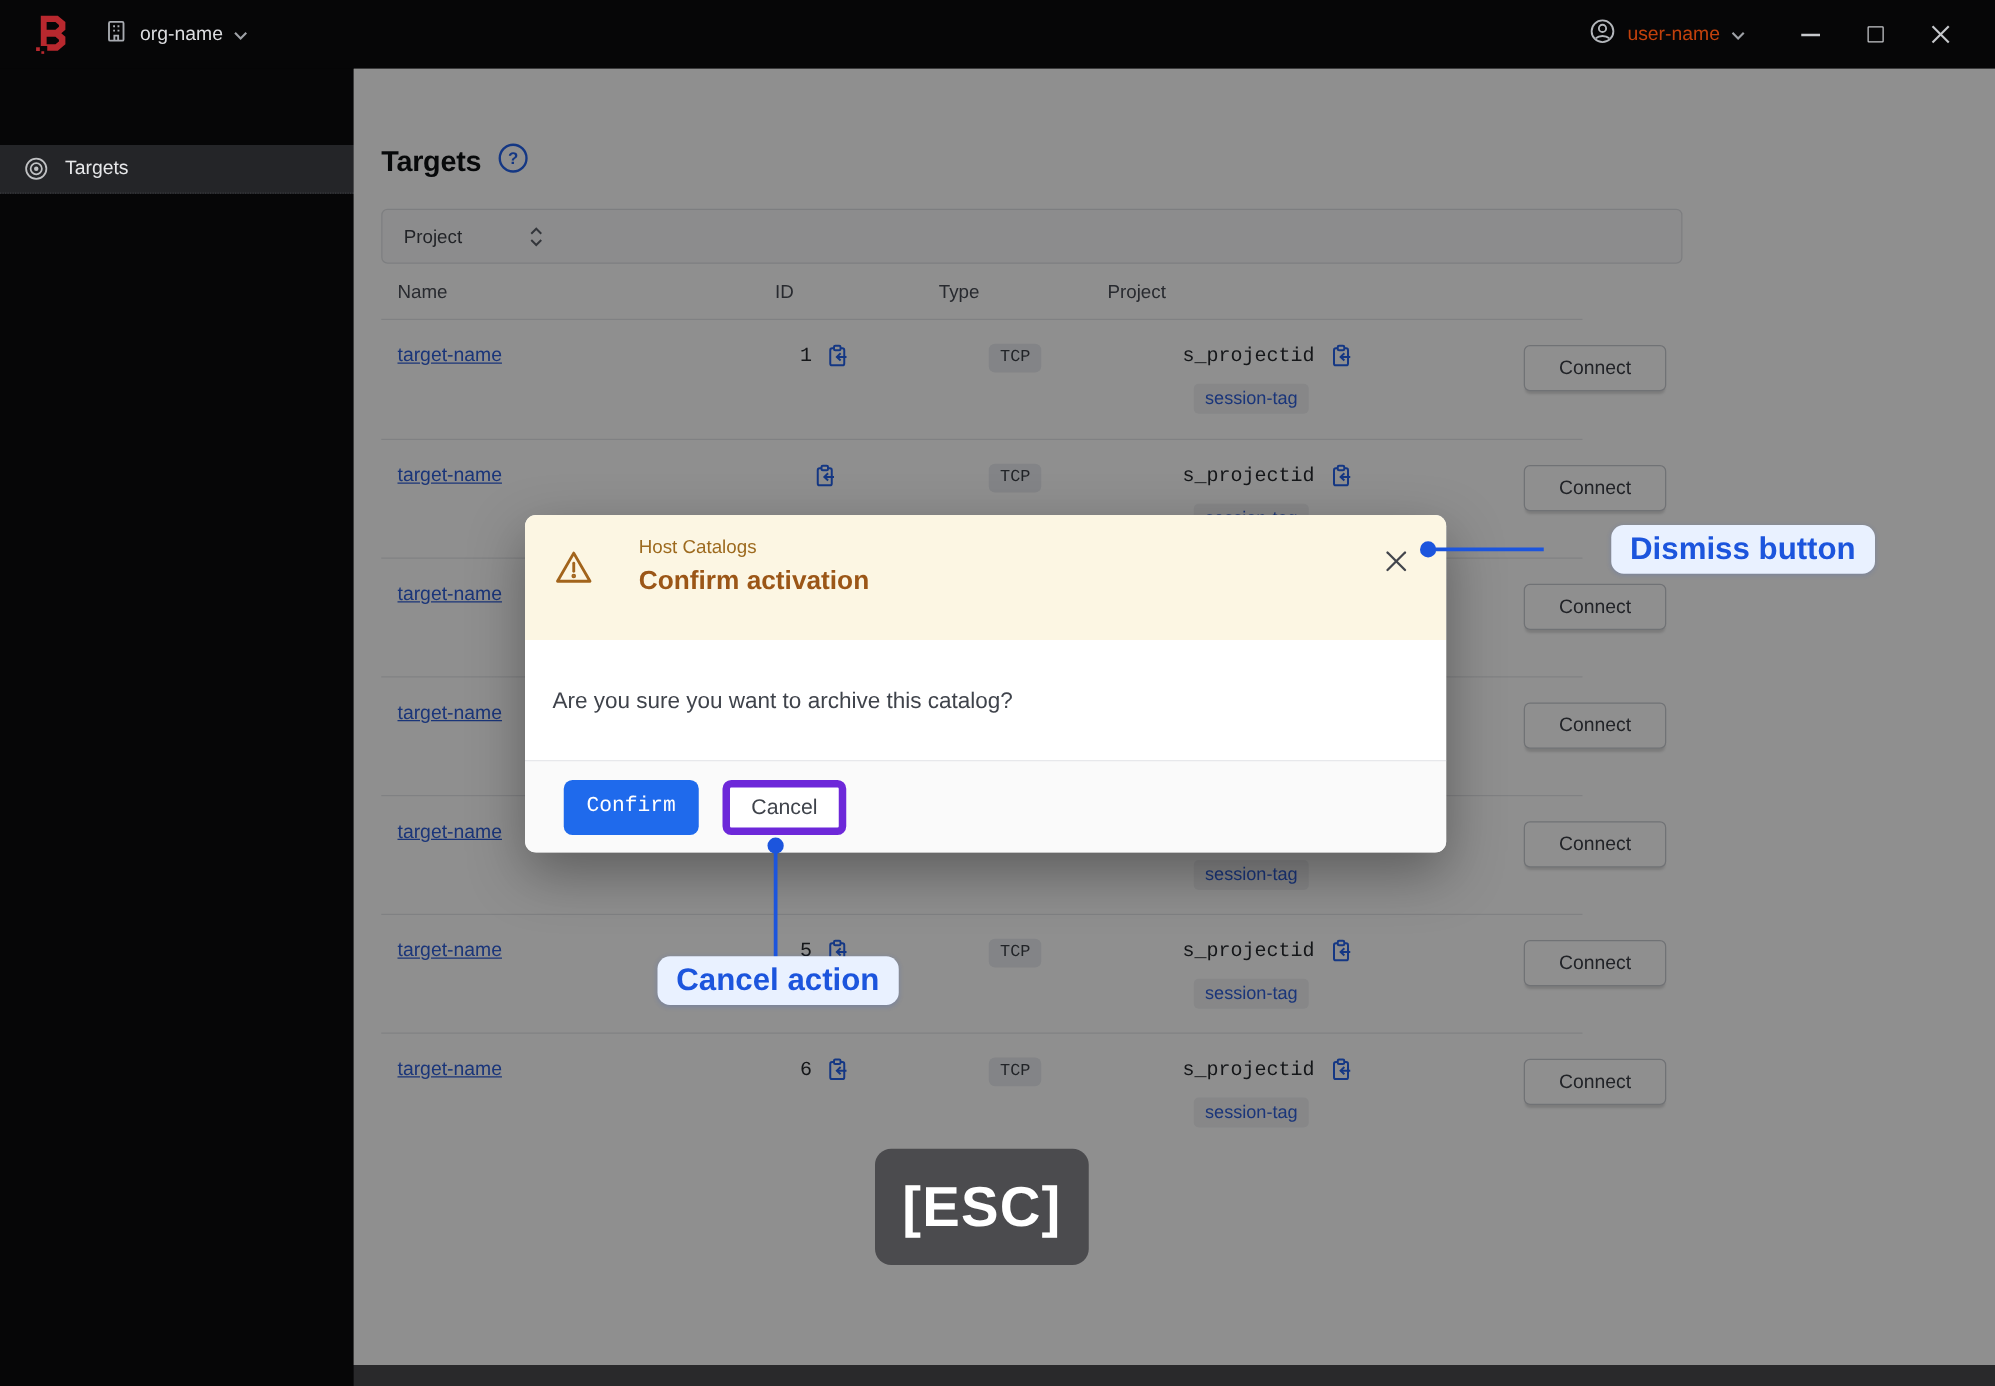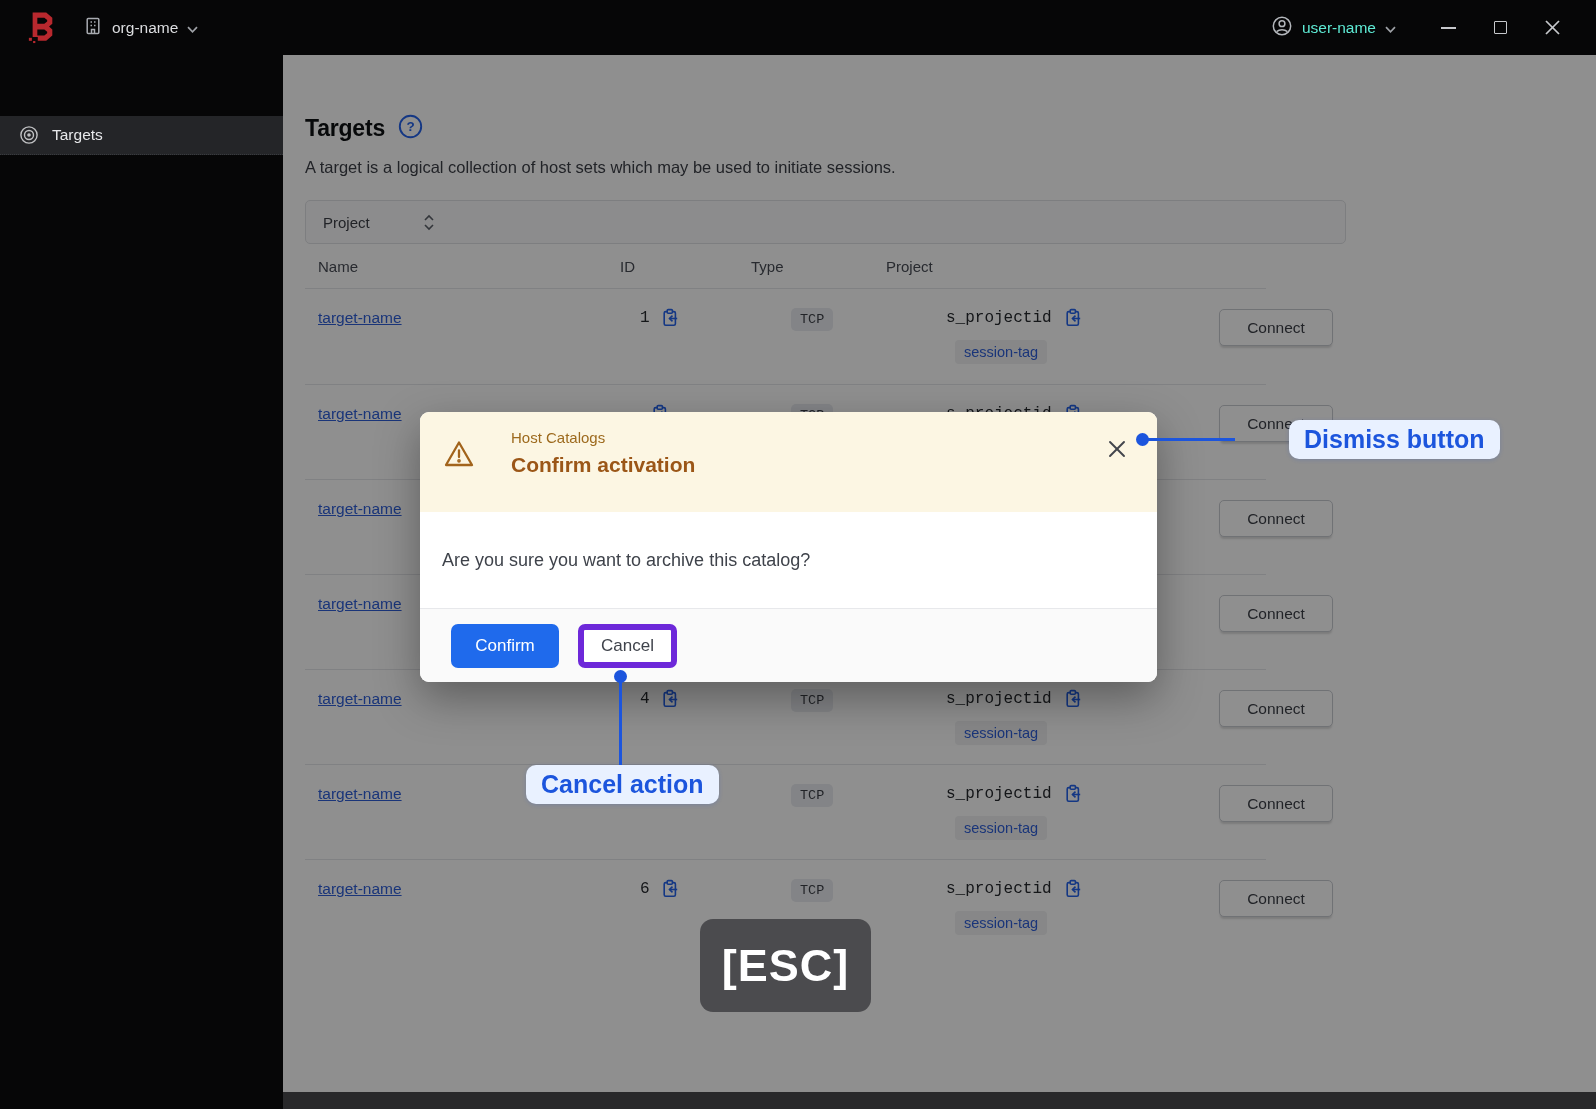--- a/index.html
+++ b/index.html
@@ -4,21 +4,21 @@
 <style>
   * { margin:0; padding:0; box-sizing:border-box; }
   body { background:#060607; font-family:"Liberation Sans", sans-serif; }
   #app { position:relative; width:1596px; height:1109px; background:#060607; overflow:hidden; }
 
   
   .titlebar { position:absolute; left:0; top:0; width:1596px; height:55px; display:flex; align-items:center; color:#cfd1d5; }
   .logo { margin-left:27px; display:flex; align-items:center; }
   .org { display:flex; align-items:center; gap:9px; margin-left:26px; font-size:15.5px; color:#dcdde0; cursor:pointer; }
   .tb-spacer { flex:1; }
-  .user { display:flex; align-items:center; gap:9px; font-size:15.5px; color:#5eead4; cursor:pointer; }
+  .user { display:flex; align-items:center; gap:9px; font-size:15.5px; color:#c2410c; cursor:pointer; }
   .win-controls { display:flex; align-items:center; margin:0 18px 0 26px; }
   .win-btn { width:52px; height:40px; display:flex; align-items:center; justify-content:center; color:#c6c8cc; cursor:pointer; }
   .min-glyph { display:block; width:15px; height:2px; background:#c6c8cc; }
   .max-glyph { display:block; width:13px; height:13px; border:1.6px solid #c6c8cc; border-radius:1px; }
 
   
   .sidebar { position:absolute; left:0; top:55px; width:283px; height:1054px; background:#060607; }
   .nav { margin-top:61px; }
   .nav-item { height:39px; display:flex; align-items:center; padding-left:19px; gap:13px; font-size:15.5px; color:#c4c7cc; cursor:pointer; }
   .nav-item.active { background:#242528; color:#e7e8ea; border-bottom:1px dotted #393b3f; }
@@ -54,21 +54,21 @@
   
   .modal { position:absolute; left:420px; top:412px; width:737px; height:270px; border-radius:9px; background:#fff; z-index:20; box-shadow:0 16px 44px rgba(0,0,0,0.35); display:flex; flex-direction:column; overflow:hidden; }
   .modal-header { height:100px; background:#fcf6e3; display:flex; padding:26px 0 0 23px; position:relative; }
   .modal-header-text { margin-left:36px; margin-top:-9px; }
   .modal-eyebrow { font-size:15px; color:#9d6a1e; }
   .modal-title { margin-top:7px; font-size:21px; font-weight:bold; color:#9b5617; }
   .modal-close { position:absolute; right:29px; top:26px; width:22px; height:22px; display:flex; align-items:center; justify-content:center; cursor:pointer; }
   .modal-body { height:96px; font-size:18px; color:#3f434b; display:flex; align-items:center; padding-left:22px; background:#fff; }
   .modal-footer { flex:1; background:#fafafa; border-top:1px solid #e7e8eb; display:flex; align-items:center; gap:19px; padding-left:31px; }
   .btn { height:44px; border-radius:7px; font-size:17px; font-family:inherit; cursor:pointer; }
-  .btn-primary { width:108px; background:#1f6aec; color:#fff; border:none; }
+  .btn-primary { width:108px; background:#1f6aec; color:#fff; border:none;font-family:Liberation Mono, monospace; }
   .btn-secondary { width:99px; background:#fff; border:6px solid #6d28d9; color:#3f434b; }
 
   
   .anno { position:absolute; z-index:30; }
   .anno-dot { width:13px; height:13px; border-radius:50%; background:#1c55dd; }
   .anno-label { background:#e9f1ff; color:#1c55dd; font-weight:bold; font-size:25px; height:39px; line-height:39px; padding:0 15px; border-radius:10px; white-space:nowrap; box-shadow:0 1px 4px rgba(27,85,221,0.18); }
   #dismiss-dot { left:1135.5px; top:432.5px; }
   #dismiss-line { left:1146px; top:437.5px; width:89px; height:3px; background:#1c55dd; }
   #dismiss-label { left:1289px; top:420px; }
   #cancel-dot { left:613.5px; top:669.5px; }
@@ -152,21 +152,20 @@
   <div class="main">
     <div class="page-title-row">
       <span class="page-title">Targets</span>
       <span>
         <svg width="25" height="25" viewBox="0 0 25 25" fill="none">
           <circle cx="12.5" cy="12.5" r="10.7" stroke="#2563eb" stroke-width="1.9"></circle>
           <text x="12.5" y="17.3" text-anchor="middle" fill="#2563eb" font-size="13.5" font-weight="bold" font-family="Liberation Sans, sans-serif">?</text>
         </svg>
       </span>
     </div>
-    <div class="desc">A target is a logical collection of host sets which may be used to initiate sessions.</div>
 
     <div class="filterbar">
       <span>Project</span>
       <span class="carets">
         <svg width="12" height="17" viewBox="0 0 12 17" fill="none" stroke="#5c6069" stroke-width="1.6">
           <polyline points="2,6 6,2 10,6"></polyline>
             <polyline points="2,11 6,15 10,11"></polyline>
         </svg>
       </span>
     </div>

